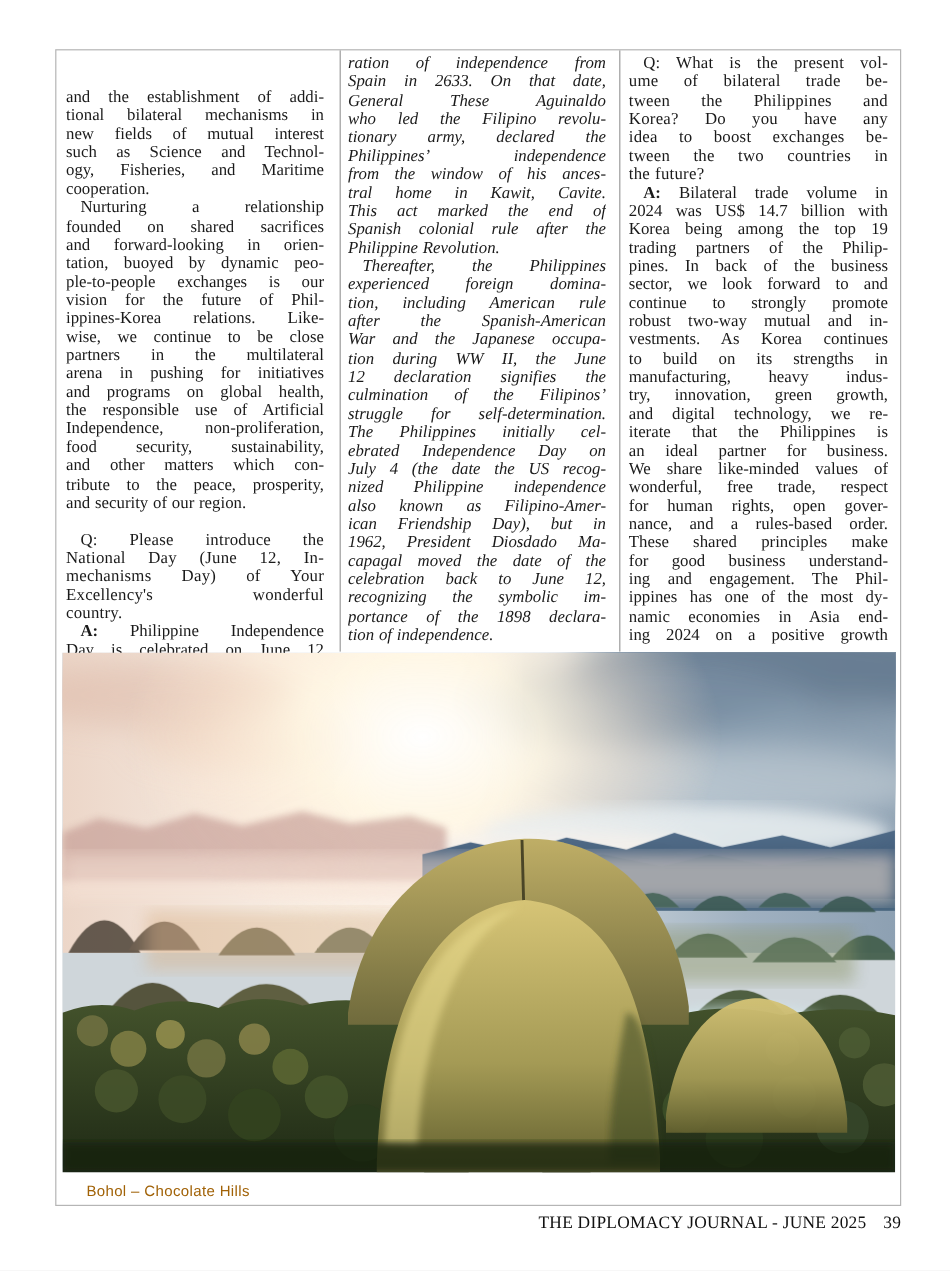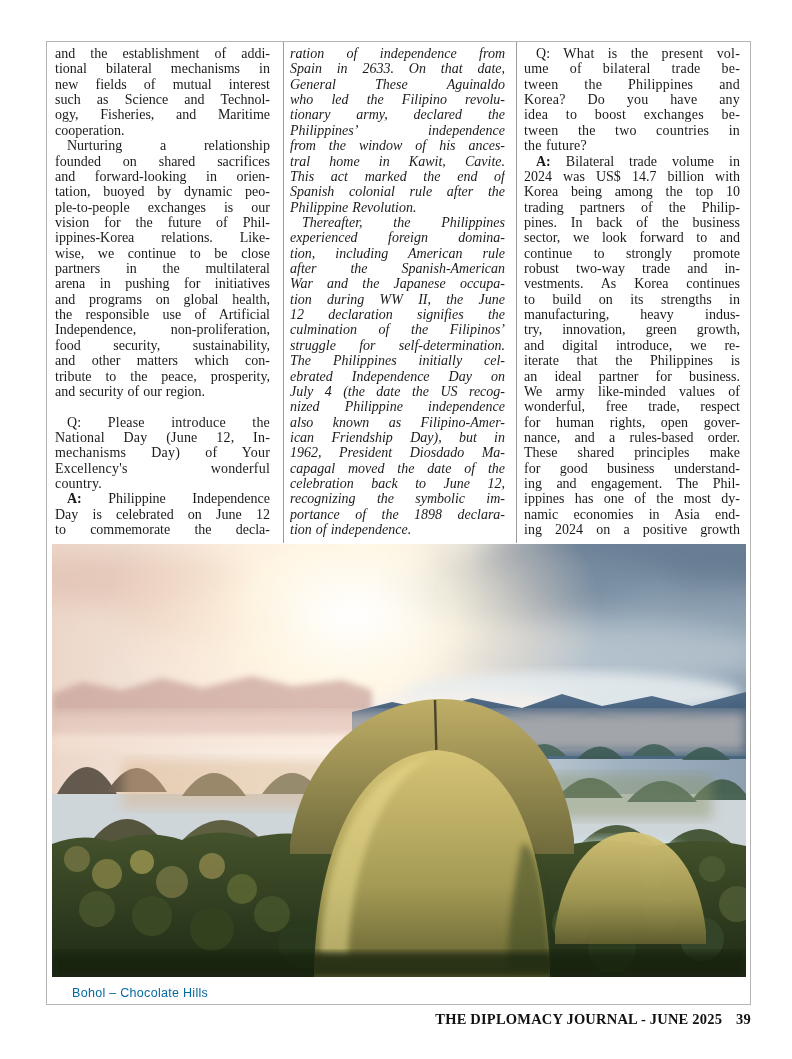--- a/index.html
+++ b/index.html
@@ -9,45 +9,45 @@
     margin:0 auto;
   }
   .frame{
     position:absolute;left:46px;top:41px;width:703px;height:962px;
     border:1px solid #b5b5b5;background:#fff;
   }
   .colrule{position:absolute;top:0;width:1px;height:501px;background:#9c9c9c;}
   .rule1{left:236px;}
   .rule2{left:469px;}
   .col{position:absolute;top:4px;}
-  .col0{left:8px;width:215px;}
+  .col0{left:8px;width:215px;margin-top:28px;}
   .col1{left:243px;width:215px;font-style:italic;}
   .col2{left:477px;width:216px;}
   .ln{
     height:15.36px;line-height:15.36px;font-size:14px;
     text-align:justify;text-align-last:justify;-moz-text-align-last:justify;
     overflow:hidden;white-space:normal;word-spacing:0.5px;
   }
   .ln.pend{text-align-last:left;-moz-text-align-last:left;}
   .ln.ind{text-indent:12px;}
   .ln.bold{font-weight:normal;letter-spacing:0.2px;}
   .ln.gap{text-align-last:left;}
   .photo{
     position:absolute;left:5px;top:502px;width:694px;height:433px;
     overflow:hidden;background:#cfd6da;
   }
   .photo svg{display:block;}
   .caption{
     position:absolute;left:25px;top:944px;
     font-family:"Liberation Sans", sans-serif;font-size:12.5px;
-    color:#0369a1;letter-spacing:0.3px;
+    color:#a16207;letter-spacing:0.3px;
   }
   .footer{
     position:absolute;left:46px;top:1011px;width:705px;text-align:right;
-    font-size:14.5px;color:#111;letter-spacing:0.2px;font-weight:bold;
+    font-size:14.5px;color:#111;letter-spacing:0.2px;
   }
   .footer .pgnum{display:inline-block;margin-left:14px;}
 </style>
 </head>
 <body>
 
 <div class="page">
   <div class="frame">
 
     <div class="colrule rule1"></div>
@@ -124,34 +124,34 @@
     <div class="col col2">
         <div class="ln ind bold">Q: What is the present vol-</div>
         <div class="ln bold">ume of bilateral trade be-</div>
         <div class="ln bold">tween the Philippines and</div>
         <div class="ln bold">Korea? Do you have any</div>
         <div class="ln bold">idea to boost exchanges be-</div>
         <div class="ln bold">tween the two countries in</div>
         <div class="ln bold pend">the future?</div>
         <div class="ln ind"><b>A:</b> Bilateral trade volume in</div>
         <div class="ln">2024 was US$ 14.7 billion with</div>
-        <div class="ln">Korea being among the top 10</div>
+        <div class="ln">Korea being among the top 19</div>
         <div class="ln">trading partners of the Philip-</div>
         <div class="ln">pines. In back of the business</div>
         <div class="ln">sector, we look forward to and</div>
         <div class="ln">continue to strongly promote</div>
-        <div class="ln">robust two-way trade and in-</div>
+        <div class="ln">robust two-way mutual and in-</div>
         <div class="ln">vestments. As Korea continues</div>
         <div class="ln">to build on its strengths in</div>
         <div class="ln">manufacturing, heavy indus-</div>
         <div class="ln">try, innovation, green growth,</div>
-        <div class="ln">and digital introduce, we re-</div>
+        <div class="ln">and digital technology, we re-</div>
         <div class="ln">iterate that the Philippines is</div>
         <div class="ln">an ideal partner for business.</div>
-        <div class="ln">We army like-minded values of</div>
+        <div class="ln">We share like-minded values of</div>
         <div class="ln">wonderful, free trade, respect</div>
         <div class="ln">for human rights, open gover-</div>
         <div class="ln">nance, and a rules-based order.</div>
         <div class="ln">These shared principles make</div>
         <div class="ln">for good business understand-</div>
         <div class="ln">ing and engagement. The Phil-</div>
         <div class="ln">ippines has one of the most dy-</div>
         <div class="ln">namic economies in Asia end-</div>
         <div class="ln">ing 2024 on a positive growth</div>
       </div>

